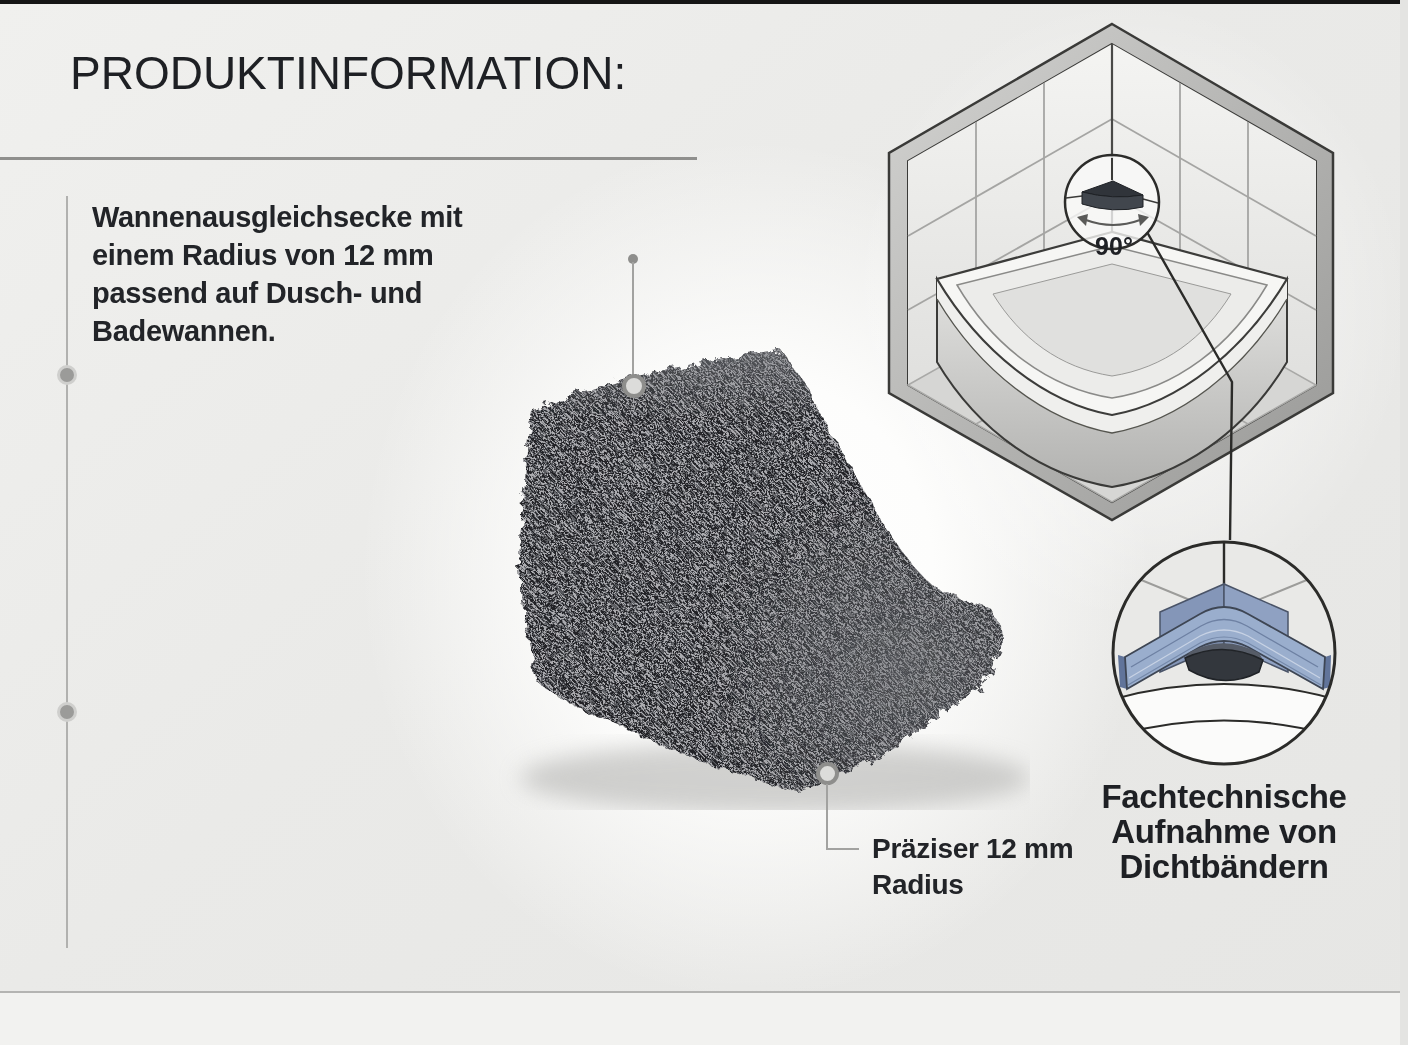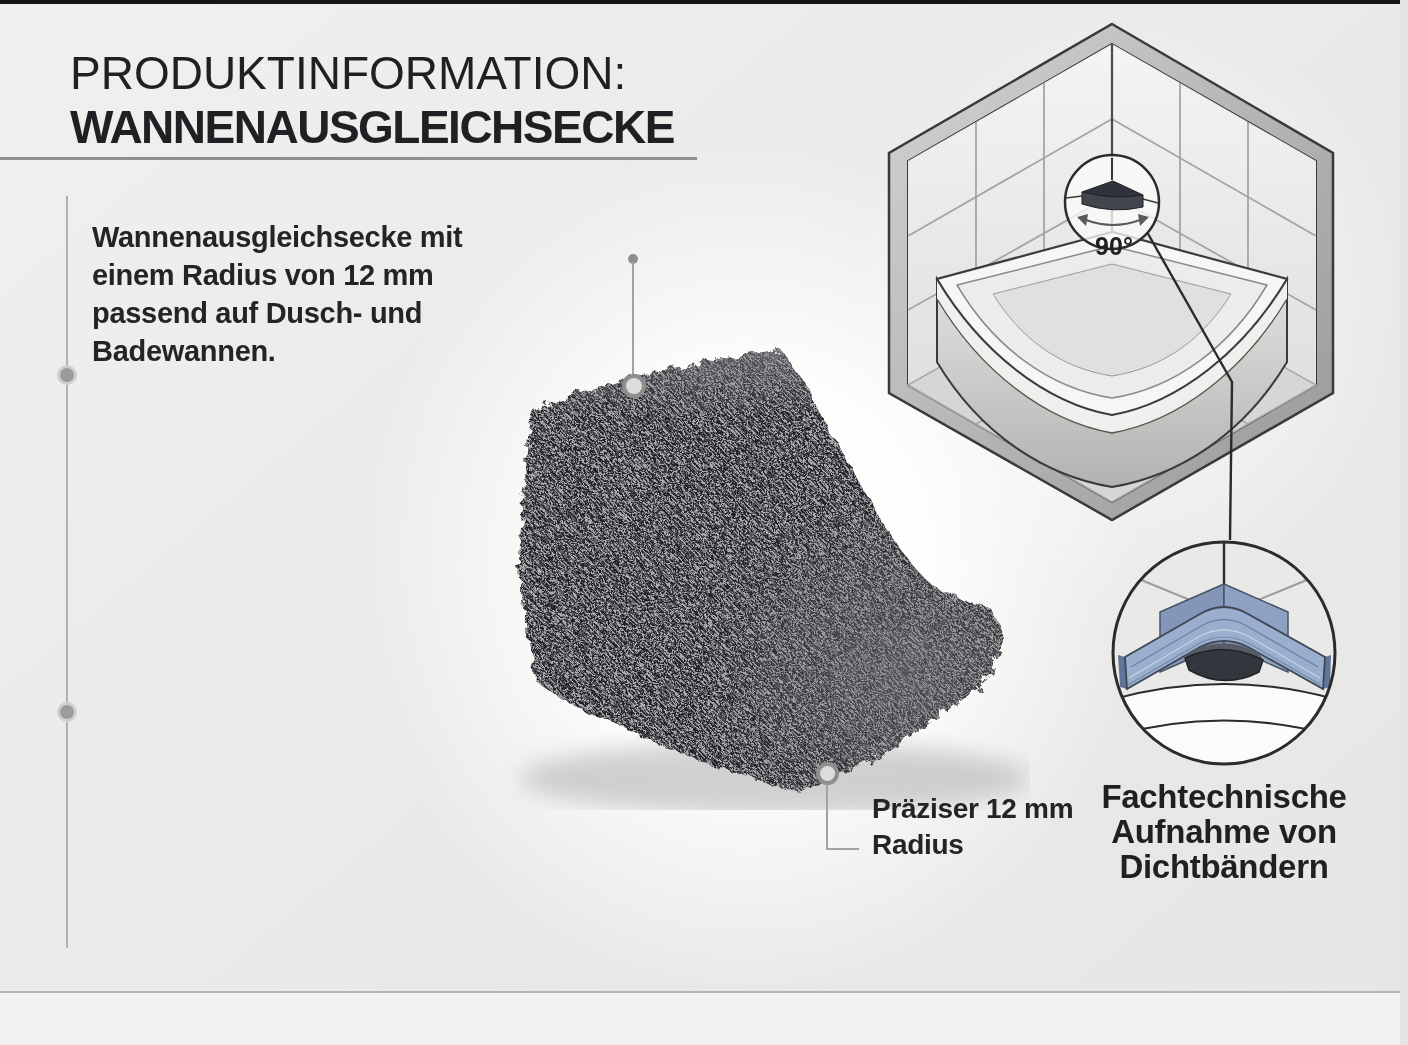--- a/index.html
+++ b/index.html
@@ -12,21 +12,21 @@
   .backdrop2{position:absolute;left:850px;top:0;width:558px;height:620px;
     background:radial-gradient(closest-side,rgba(255,255,255,.85) 0%,rgba(255,255,255,0) 100%);}
   .title{position:absolute;left:70px;top:46px;color:#1e2024;line-height:54px;font-size:46px;}
   .title .l1{font-weight:400;letter-spacing:0;display:block;}
   .title .l2{font-weight:700;letter-spacing:-1.5px;display:block;}
   .title-rule{position:absolute;left:0;top:157px;width:697px;height:3px;background:#8f8f8d;}
   .vline{position:absolute;left:66px;top:196px;width:2px;height:752px;background:#b1b1af;}
   .vdot{position:absolute;width:14px;height:14px;border-radius:50%;
     background:#9b9b99;border:3px solid #cfcfcd;}
   .bullet{position:absolute;left:92px;width:470px;color:#222428;font-size:29px;
-    font-weight:700;line-height:38px;letter-spacing:-0.3px;white-space:pre-line;margin-top:20px;}
+    font-weight:700;line-height:38px;letter-spacing:-0.3px;white-space:pre-line;}
   .callout-label{position:absolute;color:#222428;font-size:28px;font-weight:700;
     line-height:36px;letter-spacing:-0.3px;white-space:pre-line;}
   .c-dot{position:absolute;border-radius:50%;}
   .c-ring{position:absolute;border-radius:50%;background:#dcdcda;border:4px solid #8e8e8c;}
   .c-line{position:absolute;background:#a2a2a0;}
   .detail-caption{position:absolute;left:1064px;top:779px;width:320px;text-align:center;
     color:#1e2024;font-size:33px;font-weight:700;line-height:35px;letter-spacing:-0.3px;
     white-space:pre-line;}
   .bottom-rule{position:absolute;left:0;top:991px;width:100%;height:2px;background:#b4b4b2;}
   .bottom-strip{position:absolute;left:0;top:993px;width:100%;height:52px;background:#f2f2f0;}
@@ -35,21 +35,20 @@
 </head>
 <body>
 
 <div id="canvas">
   <div class="backdrop"></div>
   <div class="backdrop2"></div>
   <div class="topborder"></div>
 
   <div class="title">
     <span class="l1">PRODUKTINFORMATION:</span>
-    <span class="l2">WANNENAUSGLEICHSECKE</span>
   </div>
   <div class="title-rule"></div>
 
   <div class="vline"></div>
   <div class="vdot" style="left:57px;top:365px;"></div>
   <div class="vdot" style="left:57px;top:702px;"></div>
   <div class="bullet" style="top:198px;">Wannenausgleichsecke mit
 einem Radius von 12 mm
 passend auf Dusch- und
 Badewannen.</div>
@@ -108,21 +107,21 @@
     </g>
   </svg>
 
   <div class="c-dot" style="left:628px;top:254px;width:10px;height:10px;background:#8e8e8c;"></div>
   <div class="c-line" style="left:632px;top:262px;width:2px;height:116px;"></div>
   <div class="c-ring" style="left:622px;top:374px;width:16px;height:16px;"></div>
 
   <div class="c-ring" style="left:816px;top:762px;width:15px;height:15px;"></div>
   <div class="c-line" style="left:826px;top:784px;width:2px;height:66px;"></div>
   <div class="c-line" style="left:826px;top:848px;width:33px;height:2px;"></div>
-  <div class="callout-label" style="left:872px;top:791px;">Präziser 12 mm
+  <div class="callout-label" style="left:872px;top:831px;">Präziser 12 mm
 Radius</div>
 
   <svg style="position:absolute;left:860px;top:8px;" width="548" height="900" viewBox="0 0 548 900">
     <defs>
       <linearGradient id="frameG" x1="0" y1="0" x2="1" y2="1">
         <stop offset="0" stop-color="#d4d4d2"></stop>
           <stop offset="0.5" stop-color="#b5b5b3"></stop>
         <stop offset="1" stop-color="#989896"></stop>
       </linearGradient>
       <linearGradient id="wallG" x1="0" y1="0" x2="0" y2="1">

